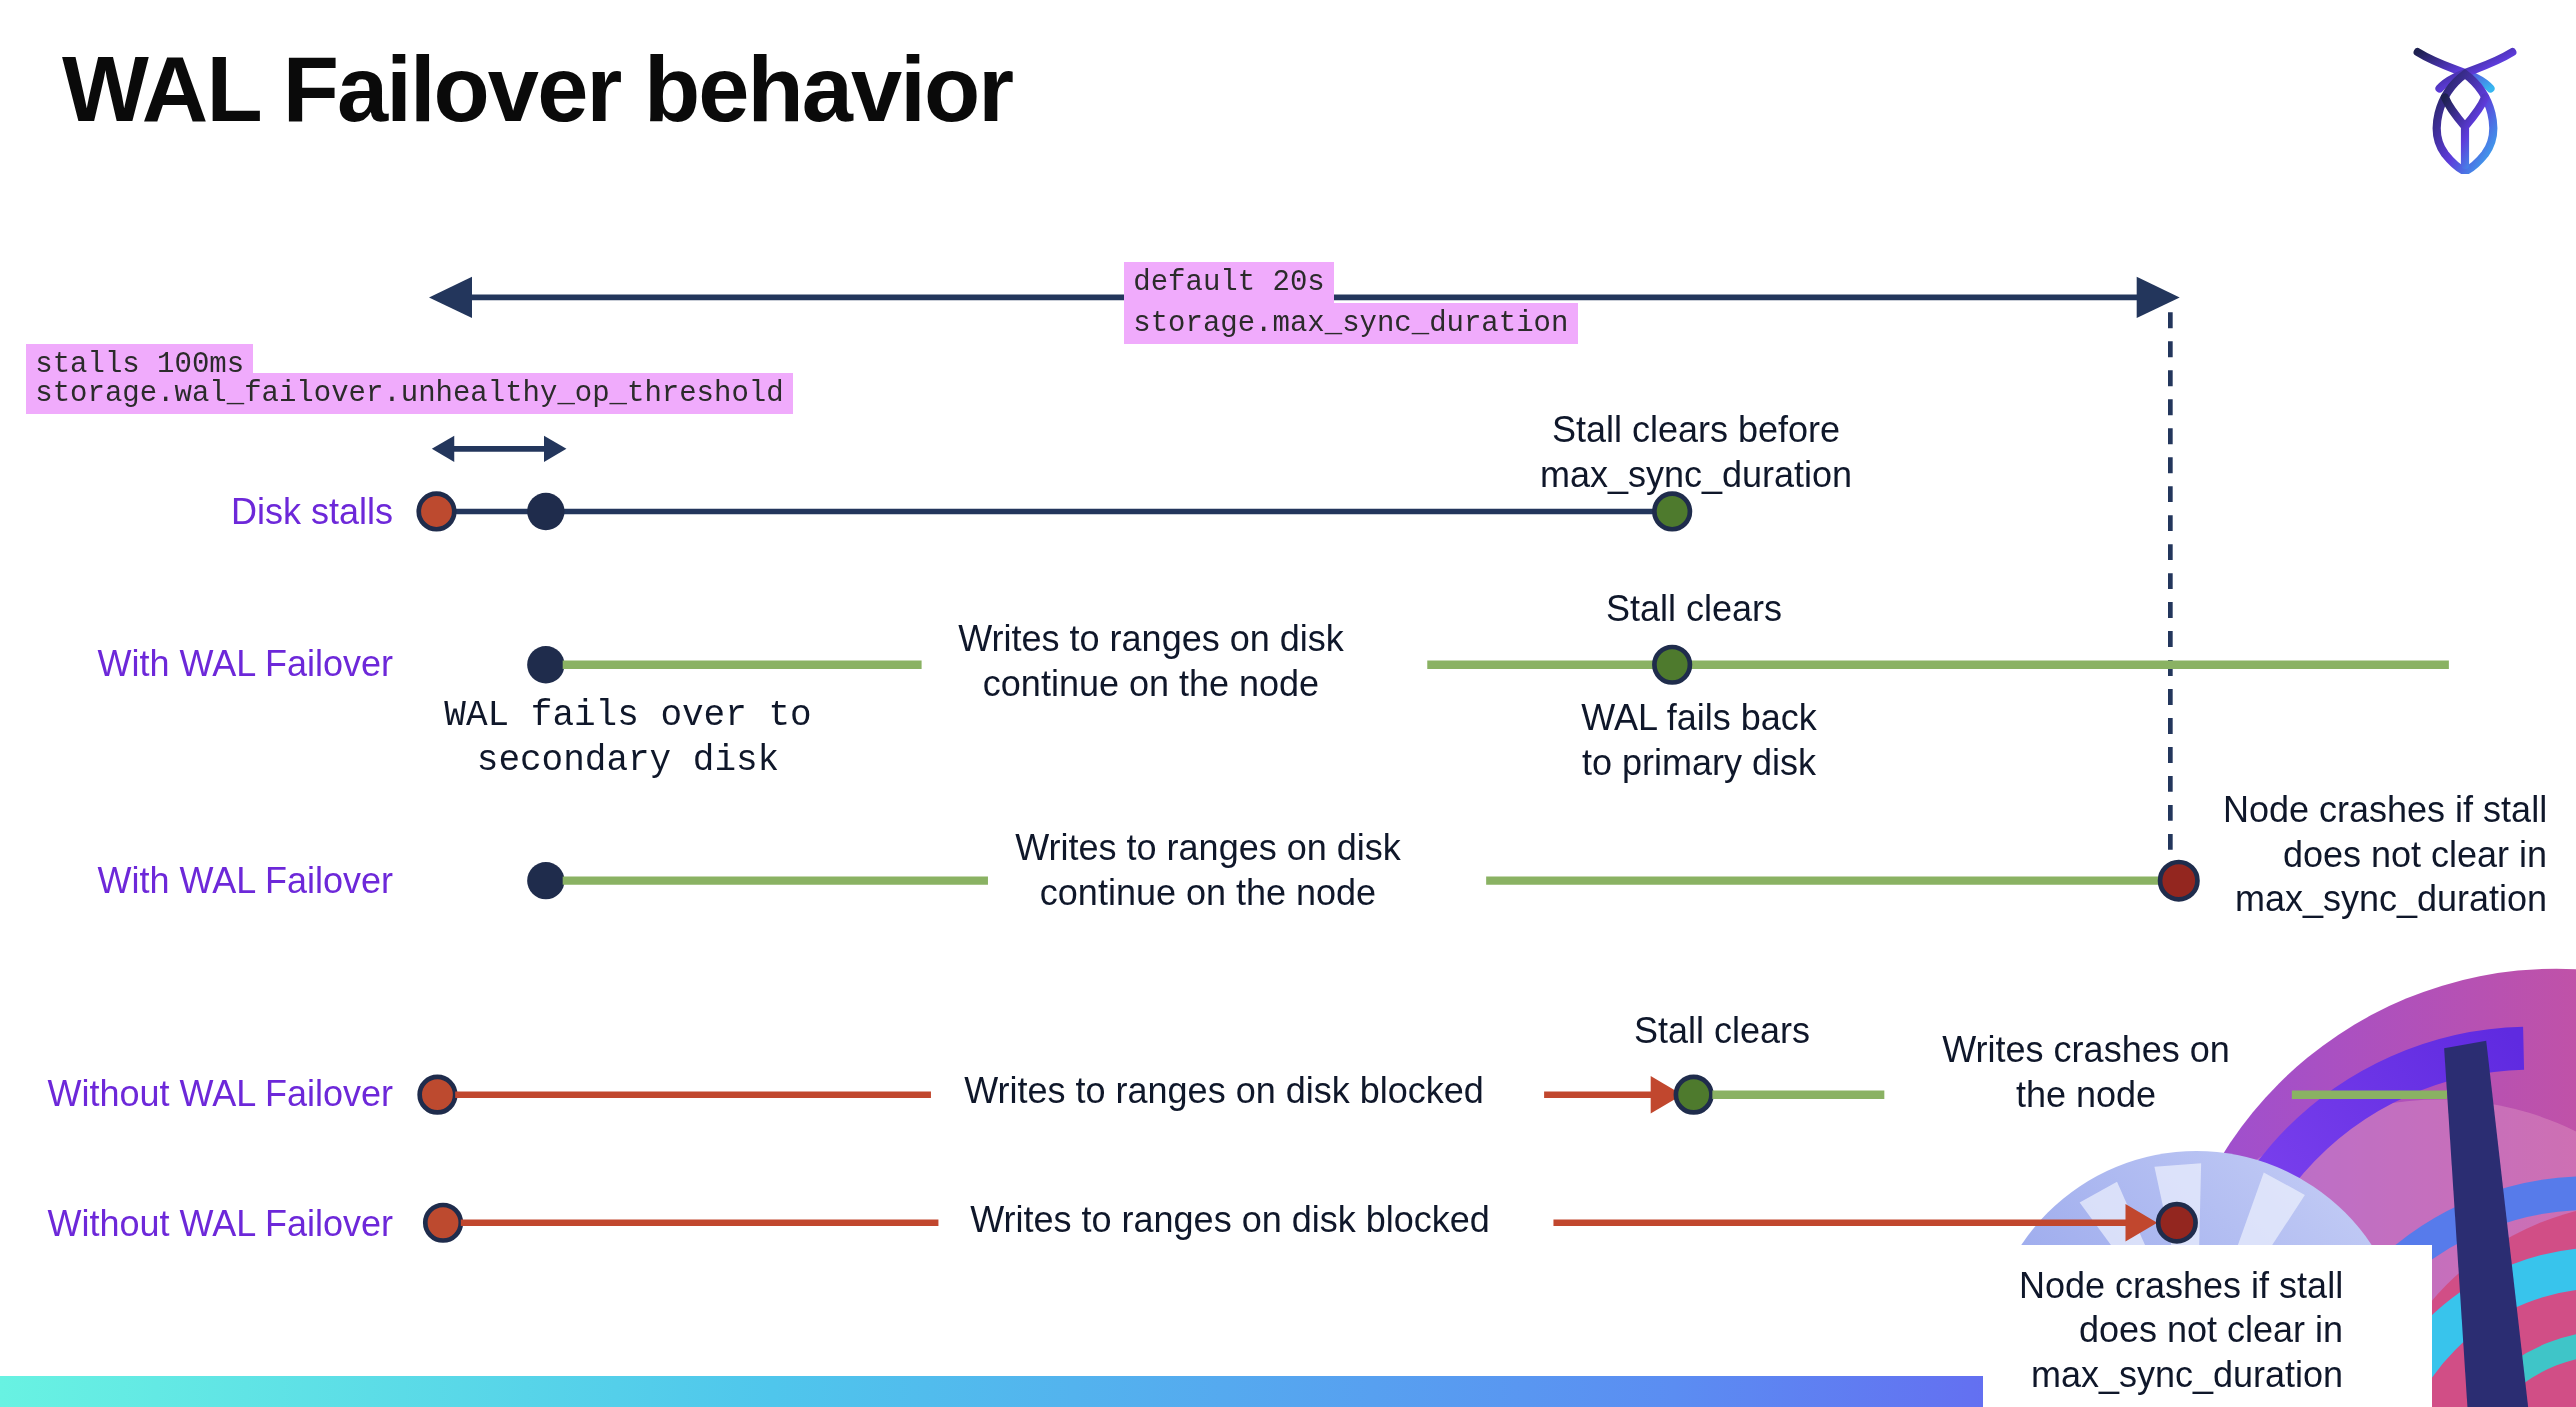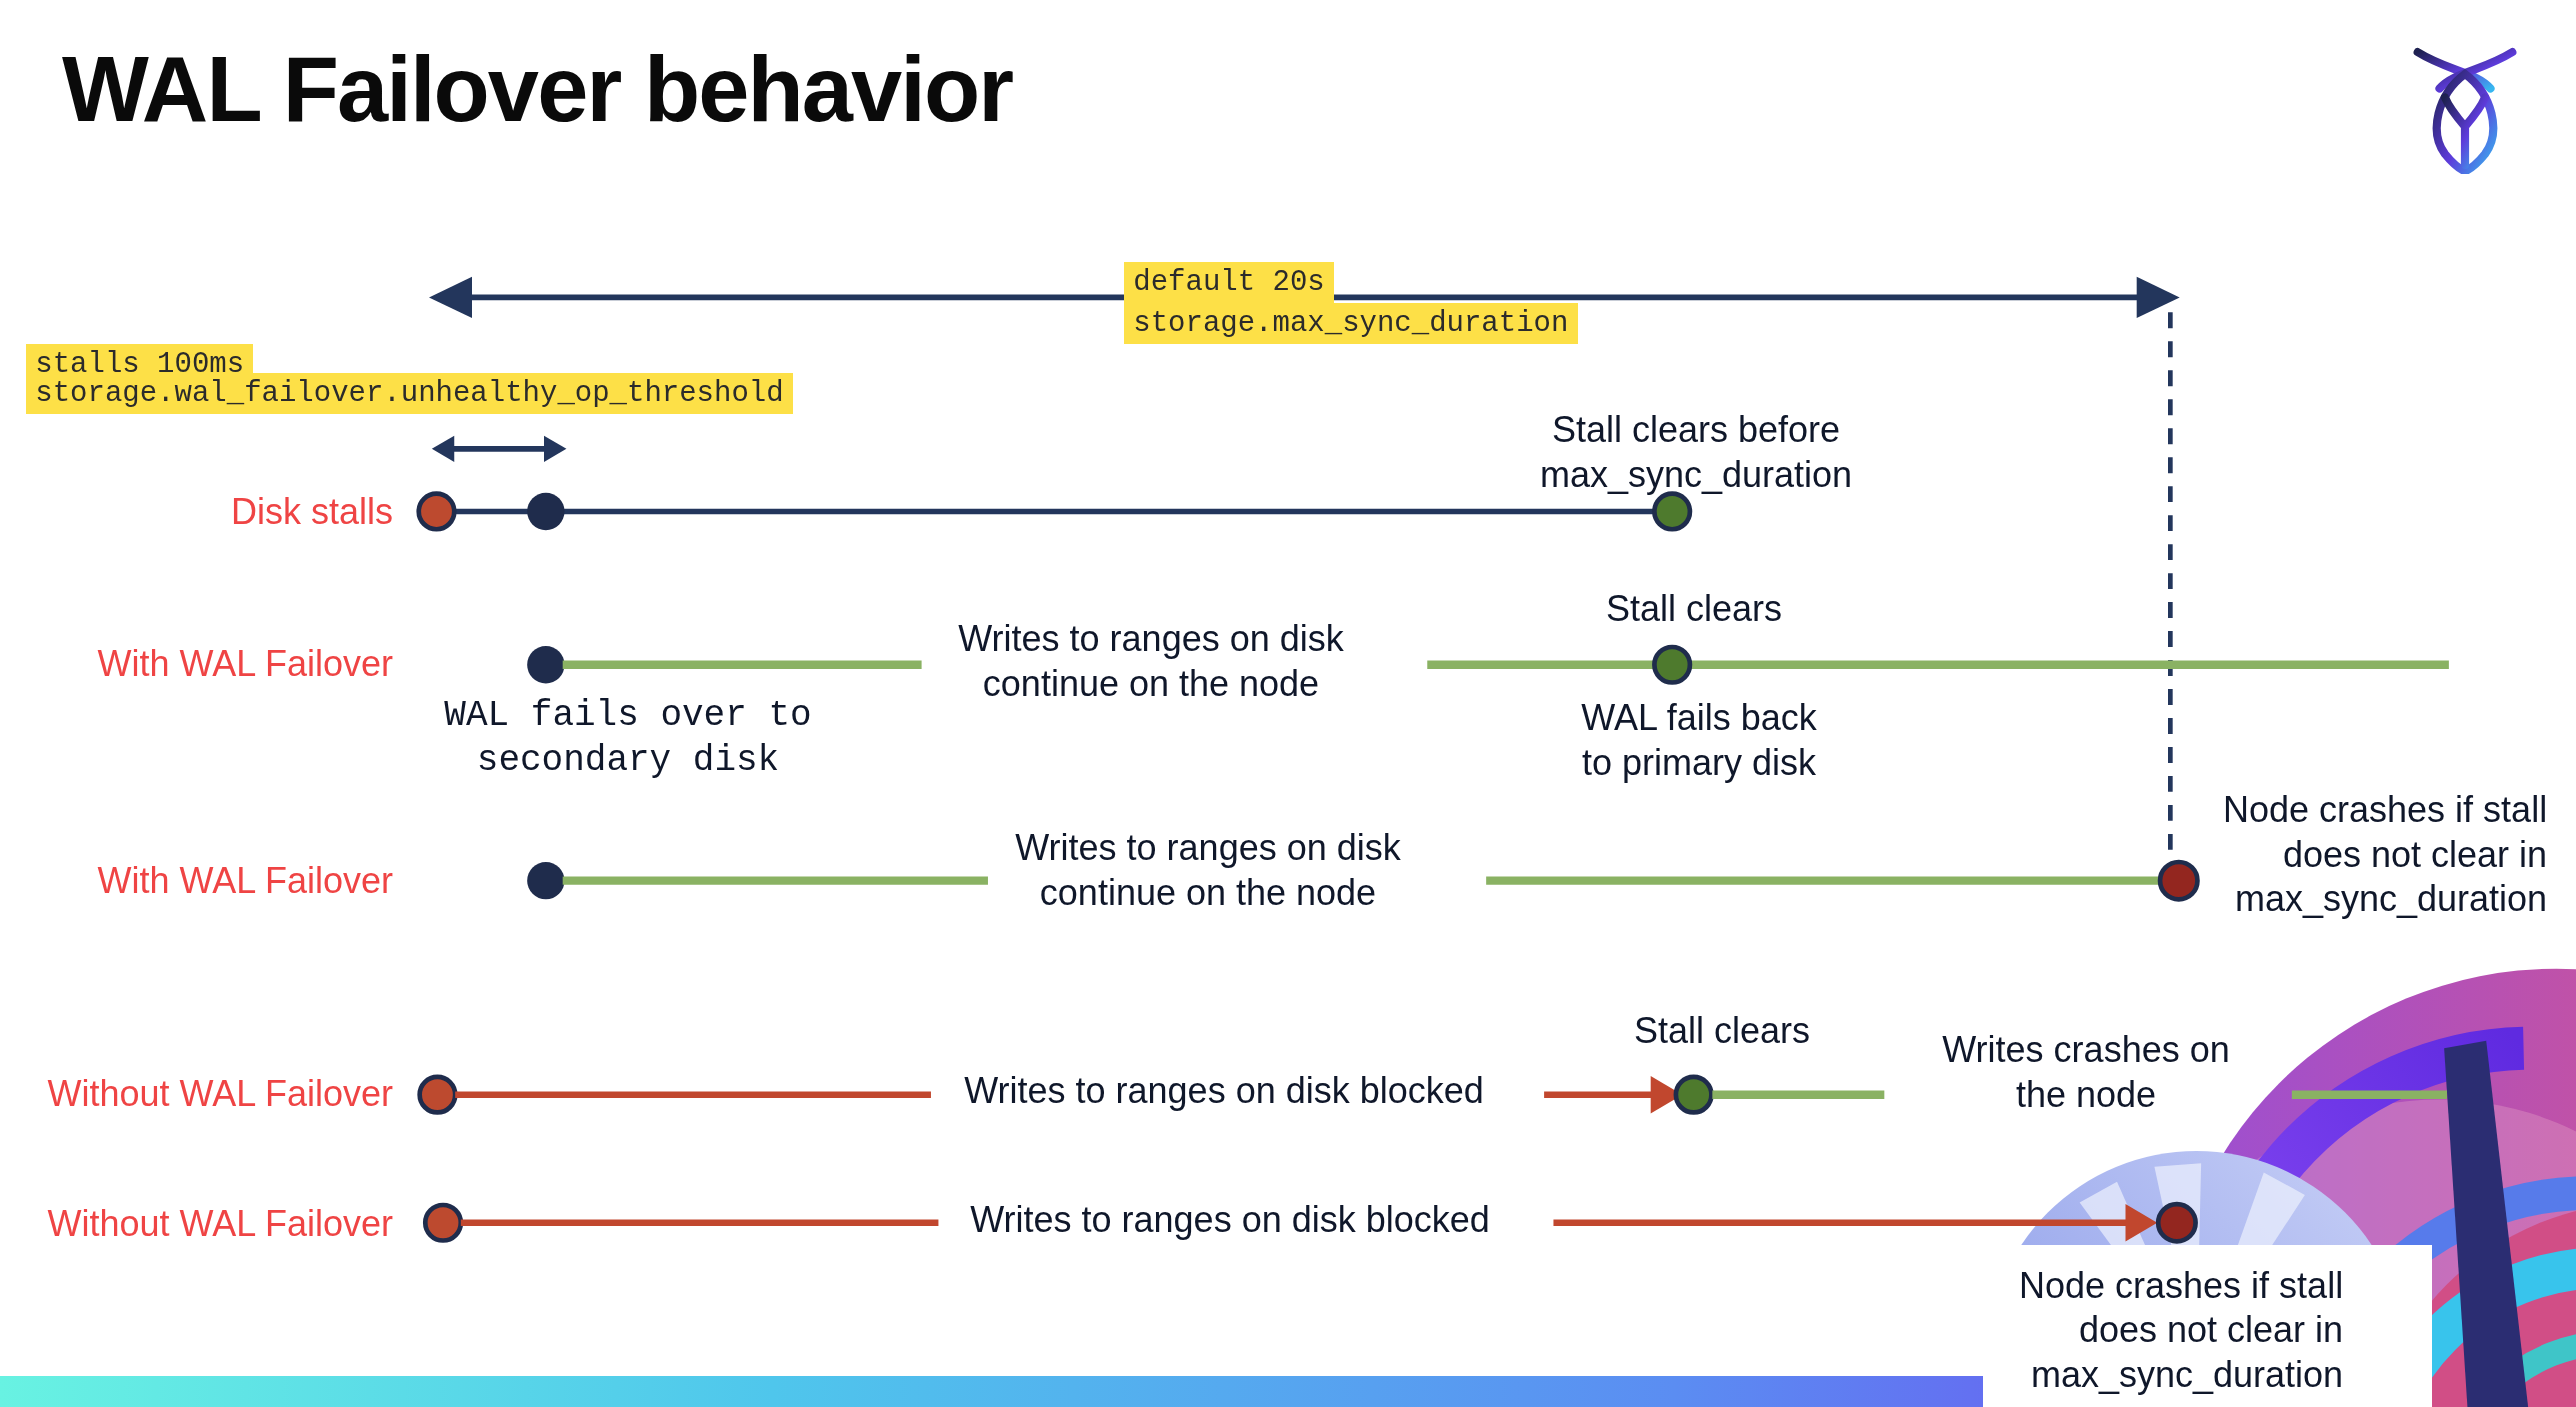--- a/index.html
+++ b/index.html
@@ -7,25 +7,25 @@
     width:2576px;height:1408px;position:relative;overflow:hidden;
     background:#ffffff;font-family:"Liberation Sans",sans-serif;color:#111;
   }
   .abs{position:absolute;}
   #page-title{
     left:62px;top:37px;font-size:92px;font-weight:800;letter-spacing:-1.9px;
     color:#0a0a0a;font-family:Liberation Sans, sans-serif;
   }
   .code-line{
     font-family:"Liberation Mono","DejaVu Sans Mono",monospace;
-    font-size:29px;background:#fde047;color:#2b2b2b;
+    font-size:29px;background:#f0abfc;color:#2b2b2b;
     padding:3.7px 9.3px;white-space:pre;line-height:1.15;z-index:6;
   }
   .row-label{
-    left:0;width:393px;text-align:right;font-size:36px;color:#ef4444;z-index:7;
+    left:0;width:393px;text-align:right;font-size:36px;color:#6d28d9;z-index:7;
   }
   .callout{
     font-size:36px;line-height:1.24;color:#0f172a;text-align:center;
     white-space:pre-line;transform:translateX(-50%);z-index:7;
   }
   .callout.left-align{text-align:right;transform:none;}
   #diagram-layer{left:0;top:0;z-index:5;pointer-events:none;}
   #decor-wrap{left:1916px;top:922px;width:660px;height:486px;overflow:hidden;z-index:3;}
   #crash-box{
     left:1983px;top:1245px;width:449px;height:163px;background:#ffffff;z-index:6;

